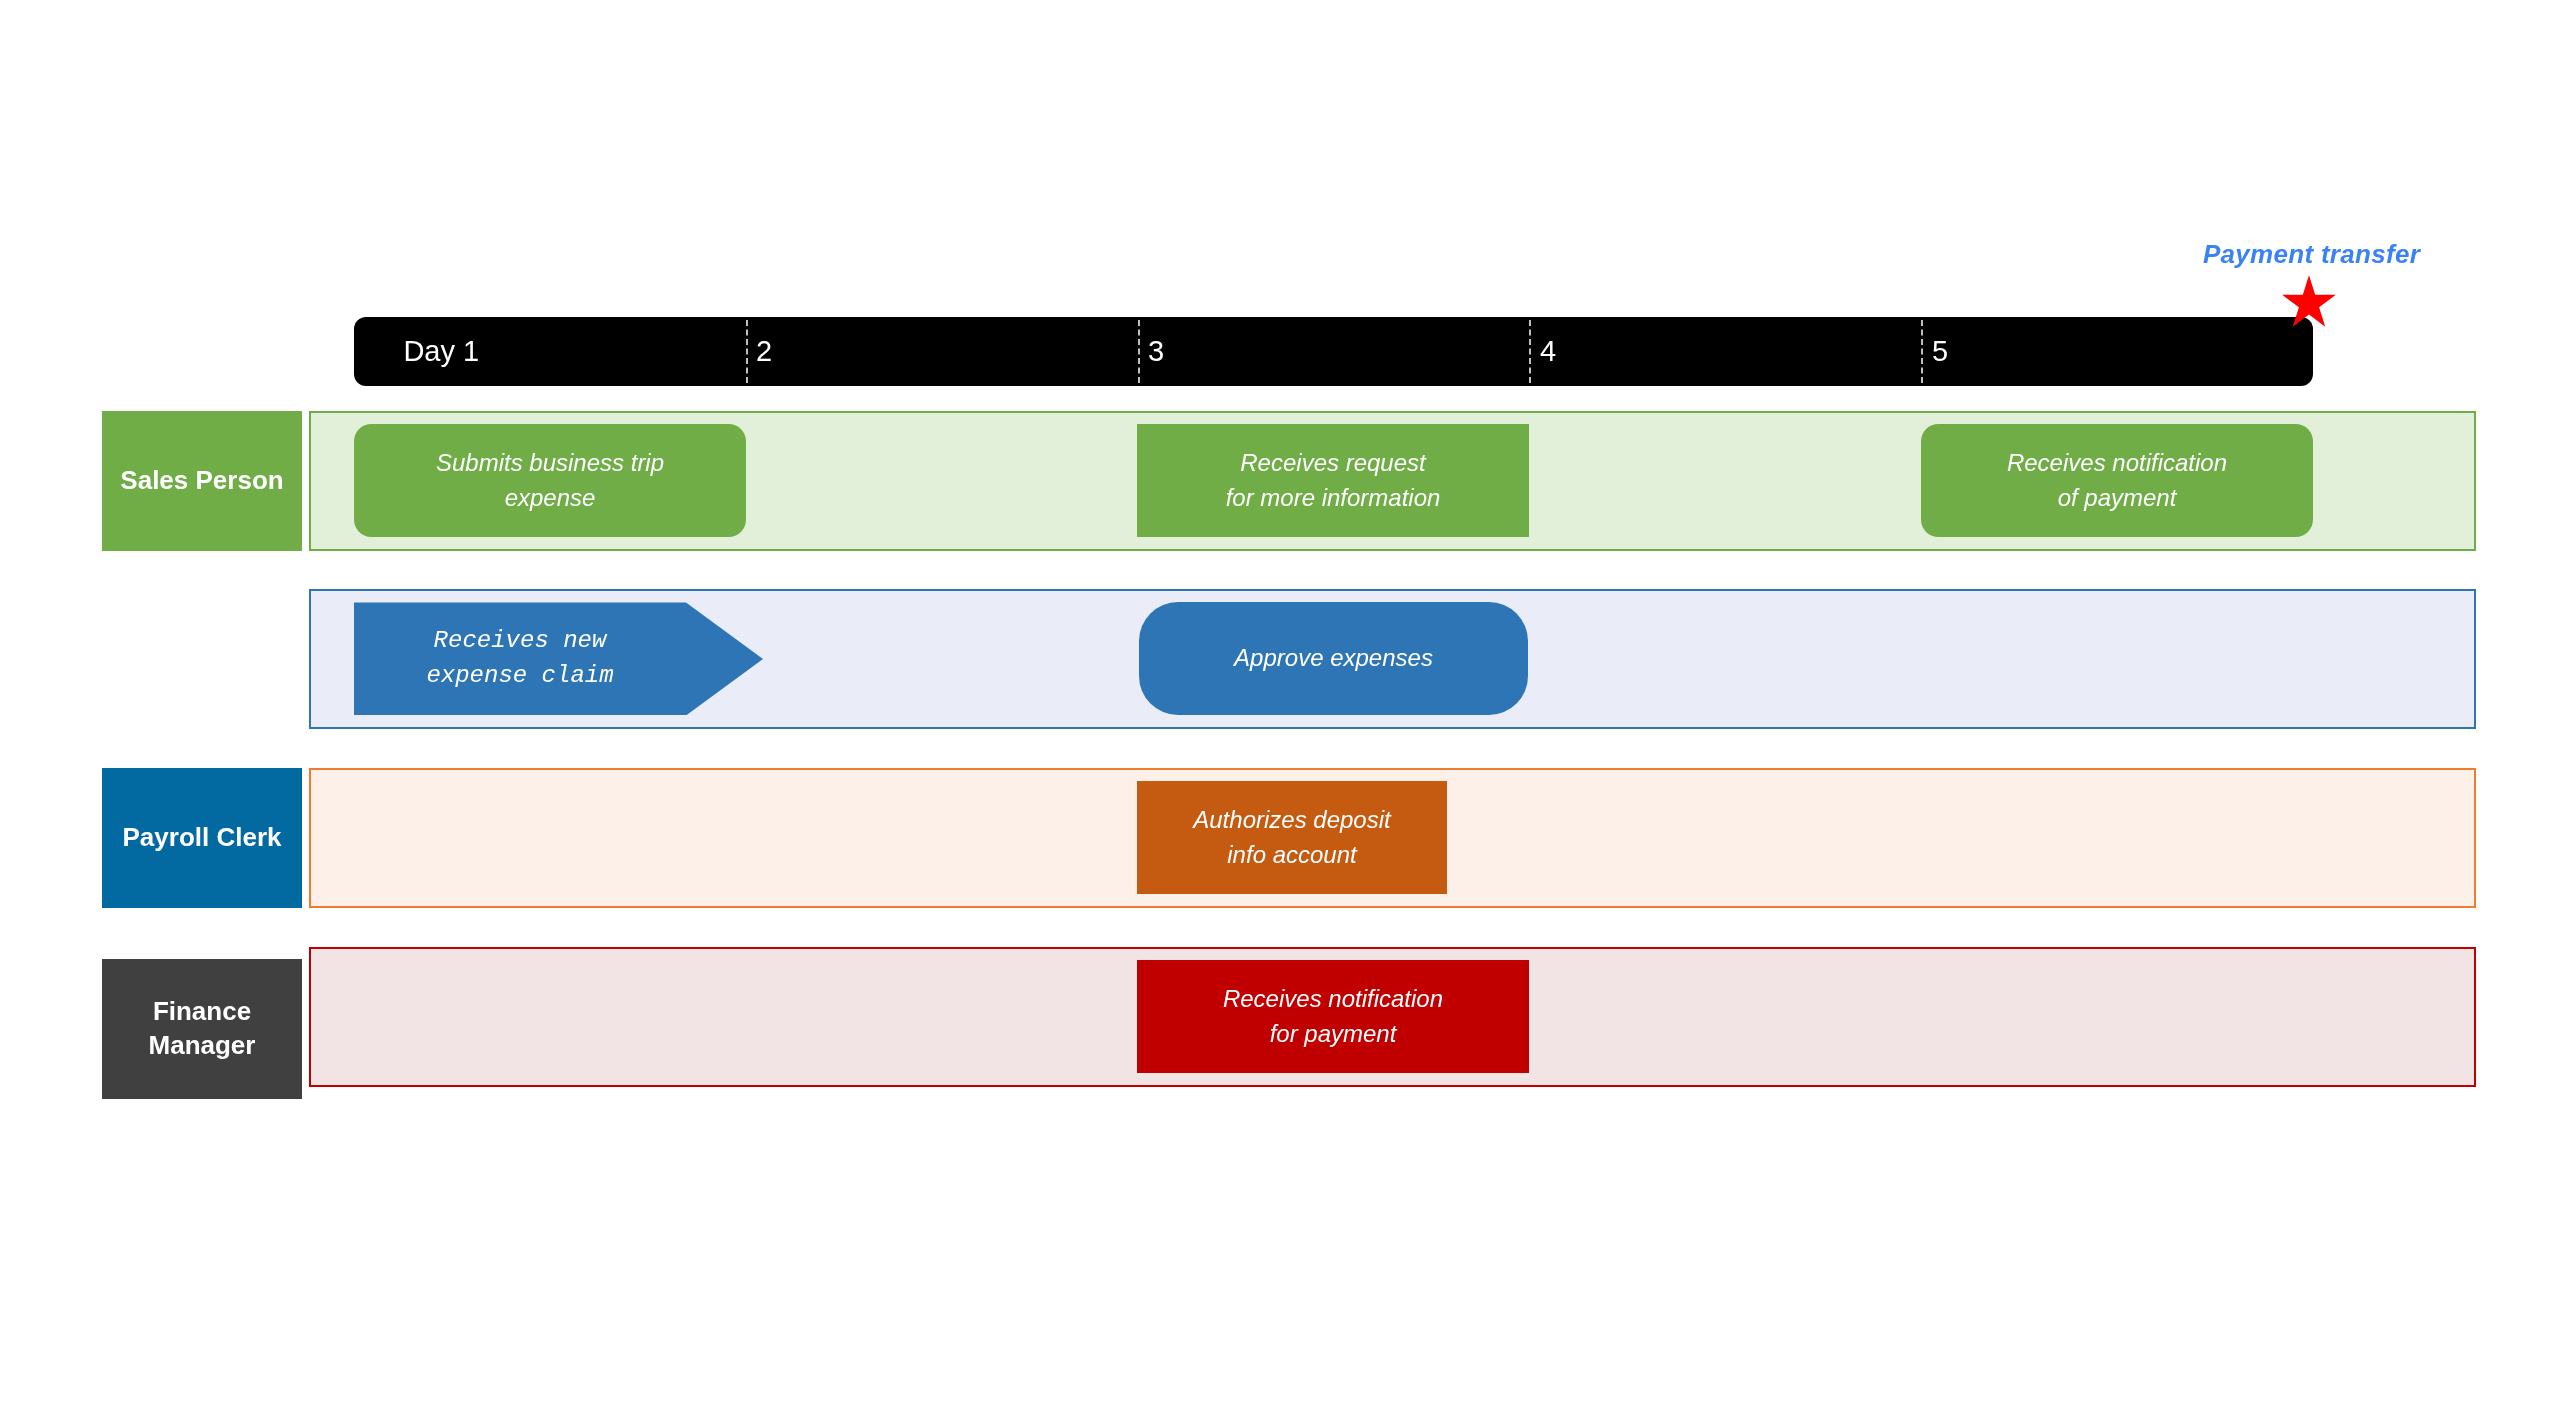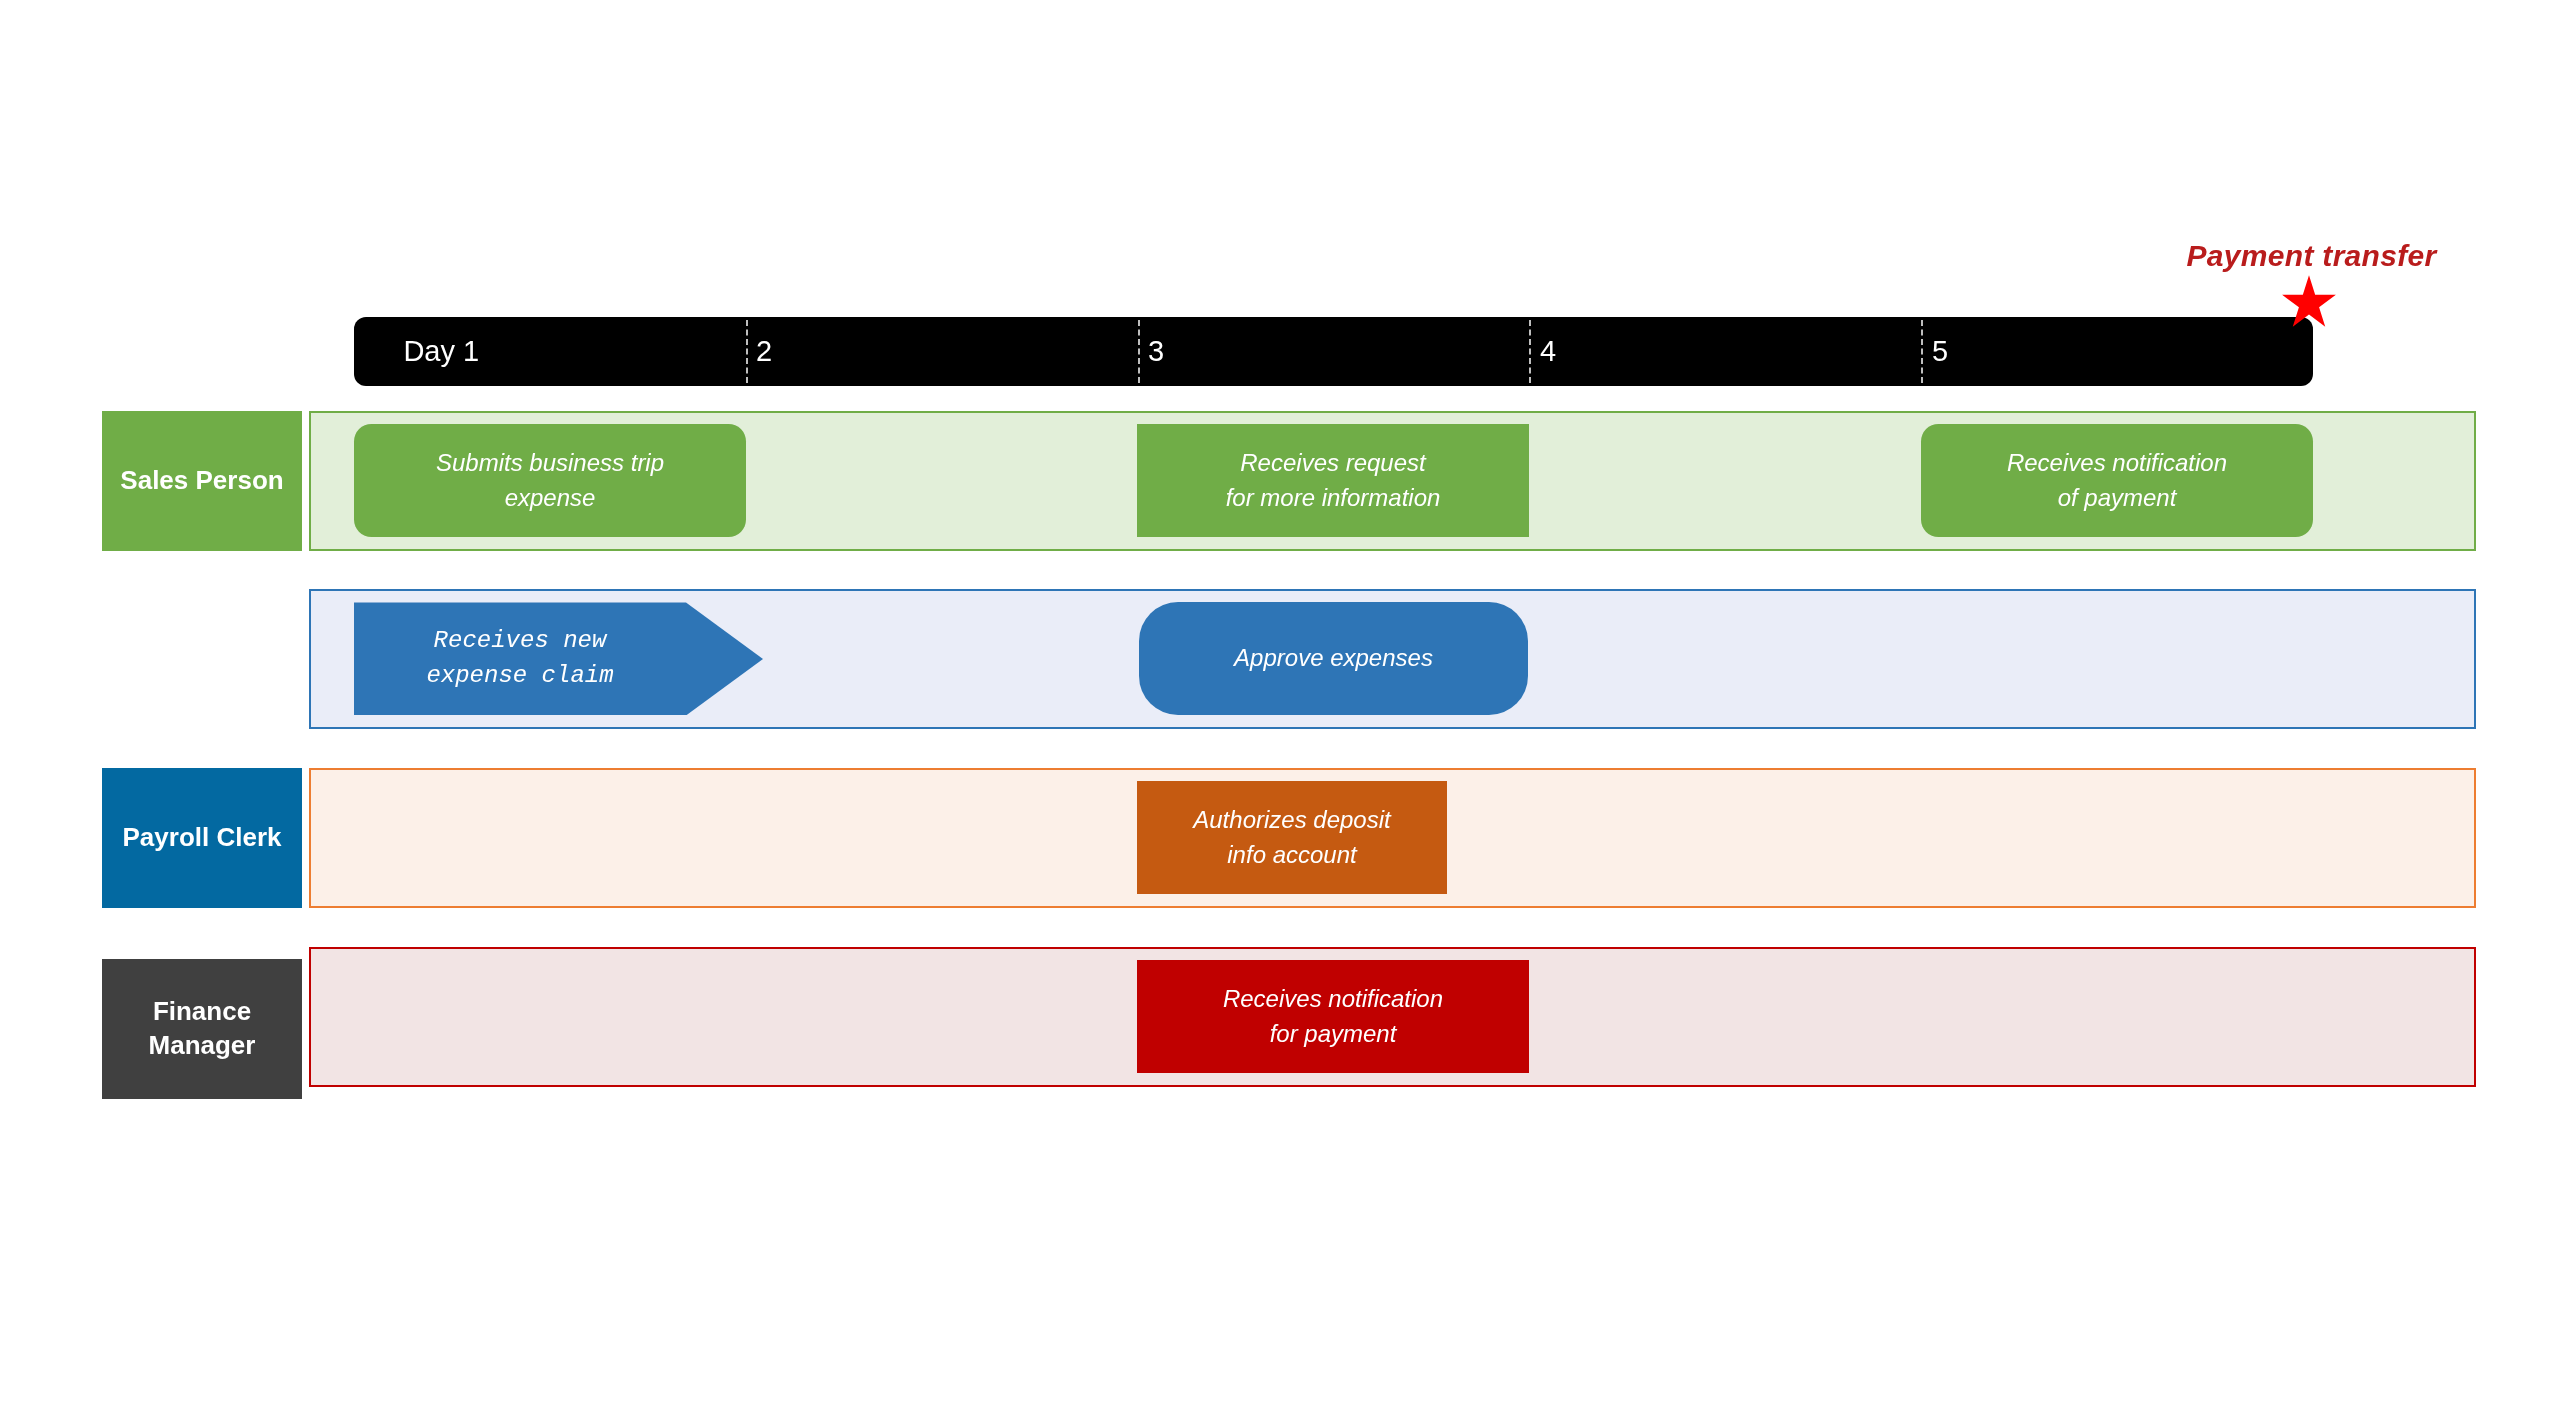--- a/index.html
+++ b/index.html
@@ -6,21 +6,21 @@
   body{
     width:2576px;height:1414px;position:relative;overflow:hidden;
     background:#ffffff;
     font-family:"Liberation Sans", sans-serif;
   }
   .canvas{position:absolute;inset:0;}
 
   
   .annotation-label{
     position:absolute;left:2184px;top:239px;width:255px;
-    font-size:30px;font-weight:bold;font-style:italic;color:#b91c1c;
+    font-size:26px;font-weight:bold;font-style:italic;color:#3b82f6;
     text-align:center;letter-spacing:0.3px;
   }
   .star{position:absolute;left:2281px;top:274px;width:56px;height:54px;z-index:5;}
 
   
   .timeline-bar{
     position:absolute;left:354px;top:317px;width:1959px;height:69px;
     border-radius:12px;z-index:2;
   }
   .day-start-label{

